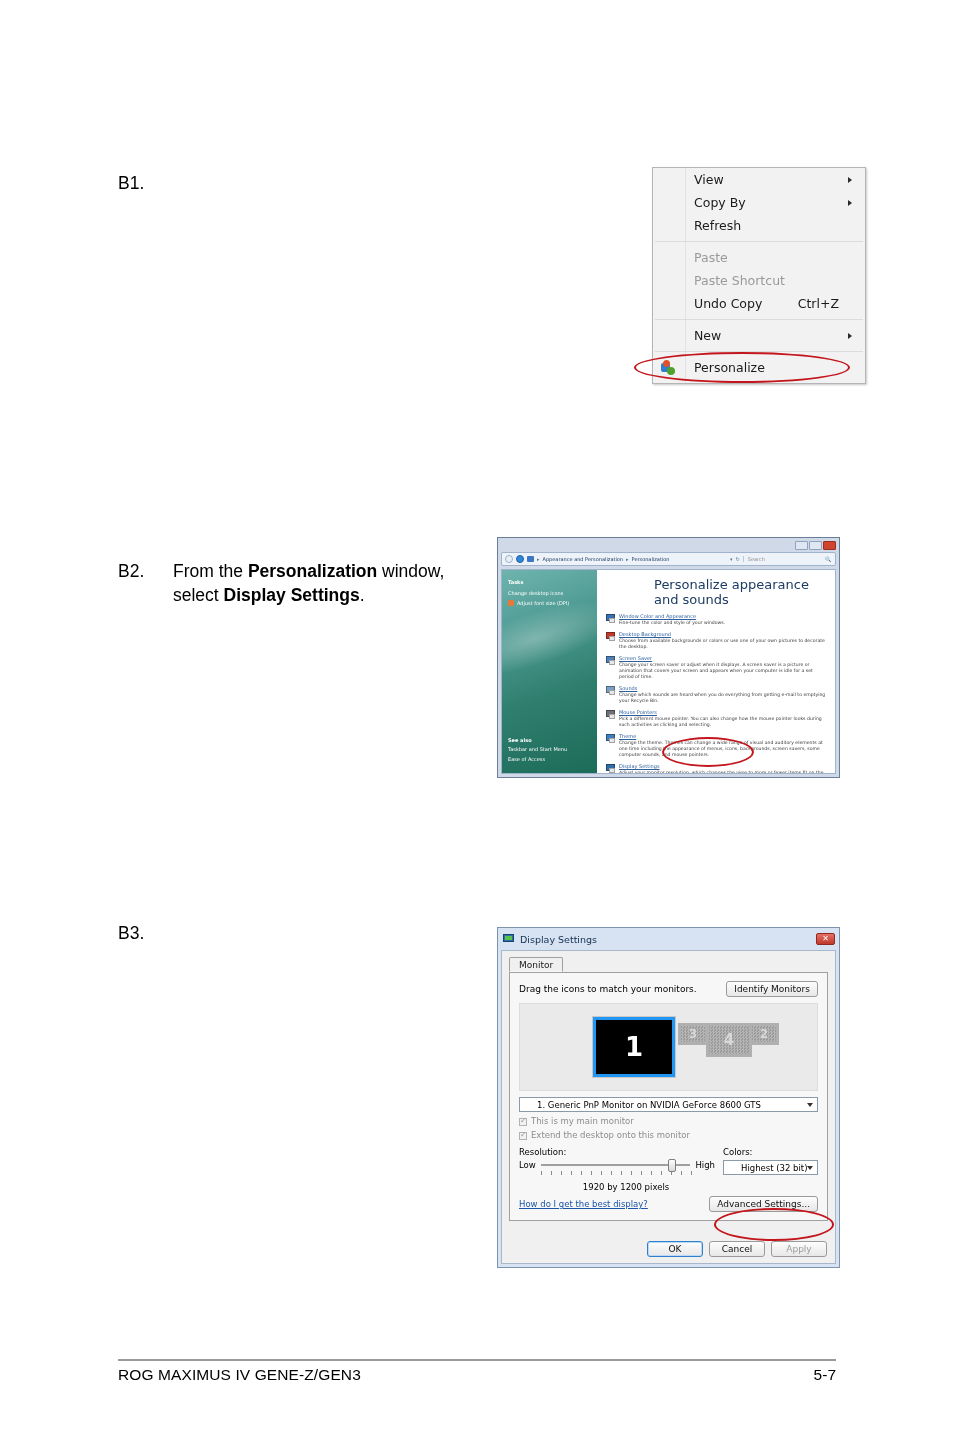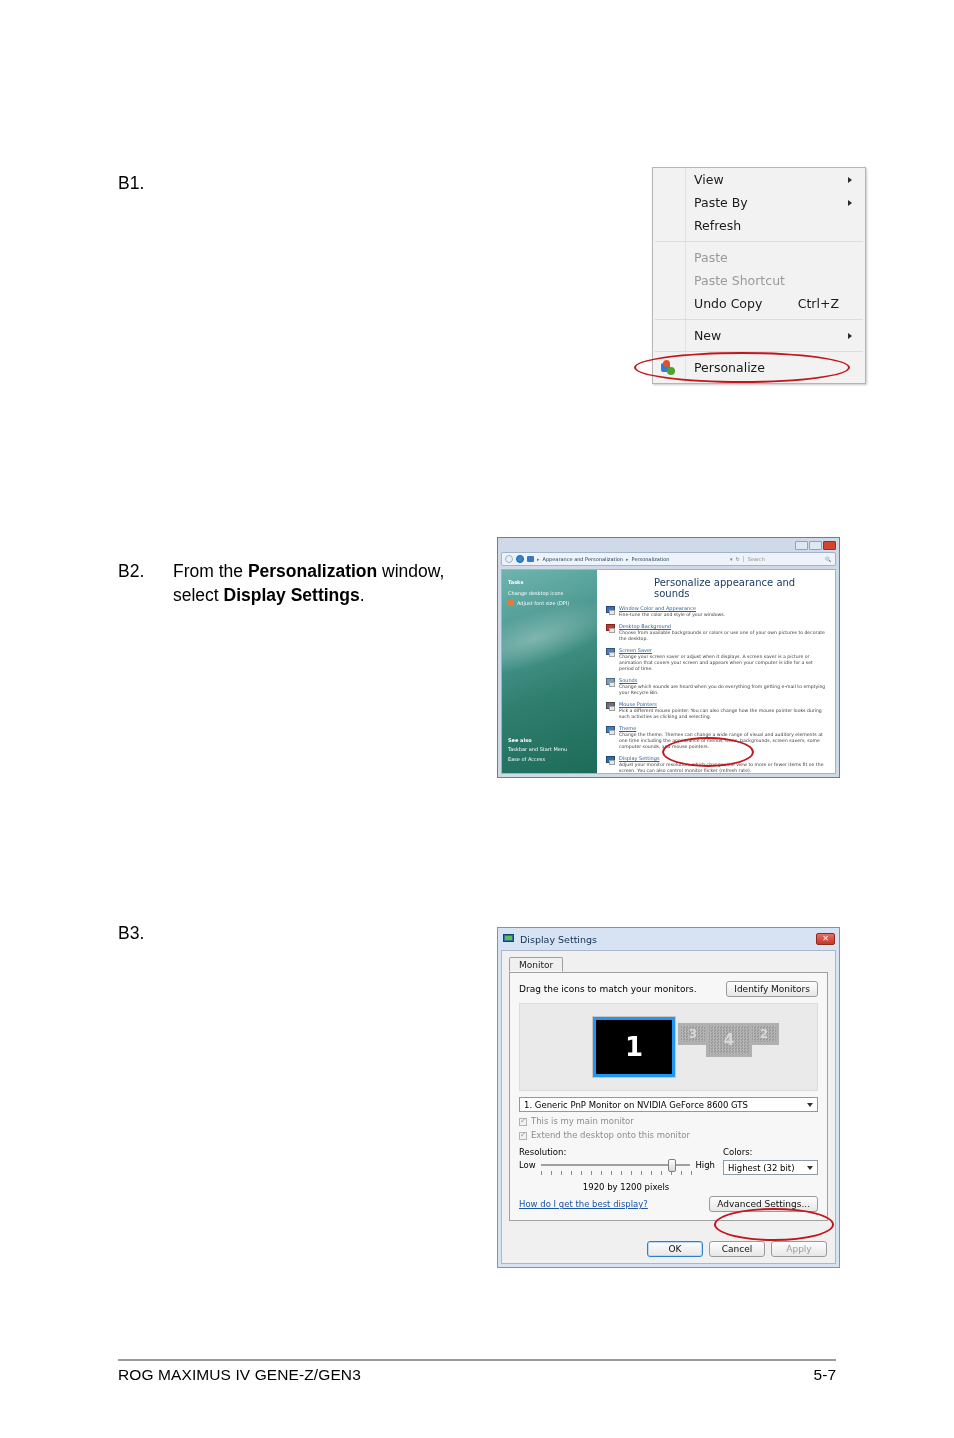--- a/index.html
+++ b/index.html
@@ -111,21 +111,21 @@
     background:radial-gradient(ellipse at 30% 50%, rgba(255,255,255,.30), rgba(255,255,255,0) 62%);
     transform:rotate(-18deg);
   }
   #perswin .tasks .t-head{ font-weight:bold; margin-bottom:5px; position:relative; z-index:2;}
   #perswin .tasks .t-link{ margin-bottom:4px; position:relative; z-index:2; display:flex; gap:3px; align-items:center;}
   #perswin .tasks .t-ico{width:6px;height:6px;background:#e4793a;border-radius:1px;flex:none;}
   #perswin .tasks .t-bottom{ position:absolute; left:6px; bottom:7px; z-index:2;}
   #perswin .tasks .t-bottom .t-head{margin-bottom:3px;}
 
   #perswin .content{ flex:1; background:#fff; padding:7px 8px 0 9px; position:relative; overflow:hidden;}
-  #perswin .c-title{ font-size:10px; color:#1c3c63; margin-bottom:6px;padding-left:48px;}
+  #perswin .c-title{ font-size:13px; color:#1c3c63; margin-bottom:6px;padding-left:48px;}
   #perswin .c-item{ display:flex; gap:4px; margin-bottom:5px;}
   #perswin .c-ico{ width:9px;height:9px; flex:none; margin-top:1px; position:relative;}
   #perswin .c-ico i{position:absolute;display:block;}
   #perswin .c-name{ font-size:5px; color:#2b5f9e; text-decoration:underline; margin-bottom:1px;}
   #perswin .c-desc{ font-size:4.6px; color:#3a3a3a; line-height:6px;}
   #ell-dispsettings{ left:662px; top:737px; width:92px; height:30px; border-width:2px;}
 
   
   #dispdlg{
     position:absolute; left:497px; top:927px; width:343px; height:341px;
@@ -172,21 +172,21 @@
      border:3px solid #b0b0b0; color:#d8d8d8;}
   #mon1{ left:73px; top:13px; width:82px; height:60px; font-size:26px;}
   #mon3{ left:158px; top:19px; width:30px; height:22px; font-size:12px;}
   #mon4{ left:186px; top:19px; width:46px; height:34px; font-size:15px;}
   #mon2{ left:229px; top:19px; width:30px; height:22px; font-size:12px;}
 
   .combo{
     margin-top:6px; height:15px; background:#fff; border:1px solid #8a9aa8;
     font-size:8.5px; display:flex; align-items:center; padding:0 4px; position:relative;
   }
-  .combo .cv{flex:1; white-space:nowrap; overflow:hidden;}
+  .combo .cv{flex:1; white-space:nowrap; overflow:hidden;margin-left:13px;}
   .combo .carr{ width:0;height:0;border-left:3.5px solid transparent;border-right:3.5px solid transparent;border-top:4px solid #333;}
   .chk{ display:flex; align-items:flex-end; gap:4px; margin-top:4px; font-size:8.5px; color:#8d8d8d;}
   .chk .box{ width:8px;height:8px;border:1px solid #b3b3b3;background:#f2f2f2; position:relative;}
   .chk .box::after{ content:"✓"; position:absolute; left:0px; top:-3px; font-size:8px; color:#9a9a9a;}
   .reslabel{ display:flex; justify-content:space-between; margin-top:7px; font-size:8.5px;}
   .resrow{ display:flex; justify-content:space-between; align-items:flex-start; margin-top:3px; }
   .sliderwrap{ width:196px; }
   .sliderline{ display:flex; align-items:center; gap:5px; font-size:8.5px;}
   .track{ flex:1; position:relative; height:10px;}
   .track .rail{ position:absolute; left:0; right:0; top:4px; height:2px; background:#9f9f9f;}
@@ -211,21 +211,21 @@
 </div>
 
 <div id="ctxmenu">
   <div class="gutter"></div>
   <div id="ctxmenu-items">
       <div class="mi">
         <span>View</span>
         <span class="arrow"></span>
       </div>
       <div class="mi">
-        <span>Paste By</span>
+        <span>Copy By</span>
         <span class="arrow"></span>
       </div>
       <div class="mi">
         <span>Refresh</span>
       </div>
       <div class="sep"></div>
       <div class="mi dim">
         <span>Paste</span>
       </div>
       <div class="mi dim">

